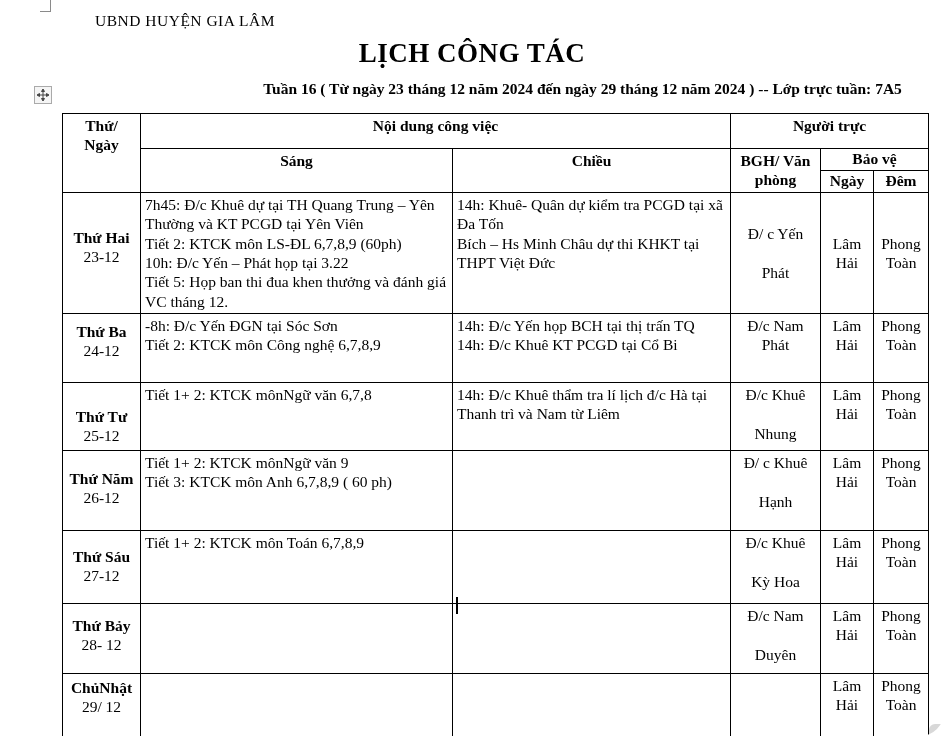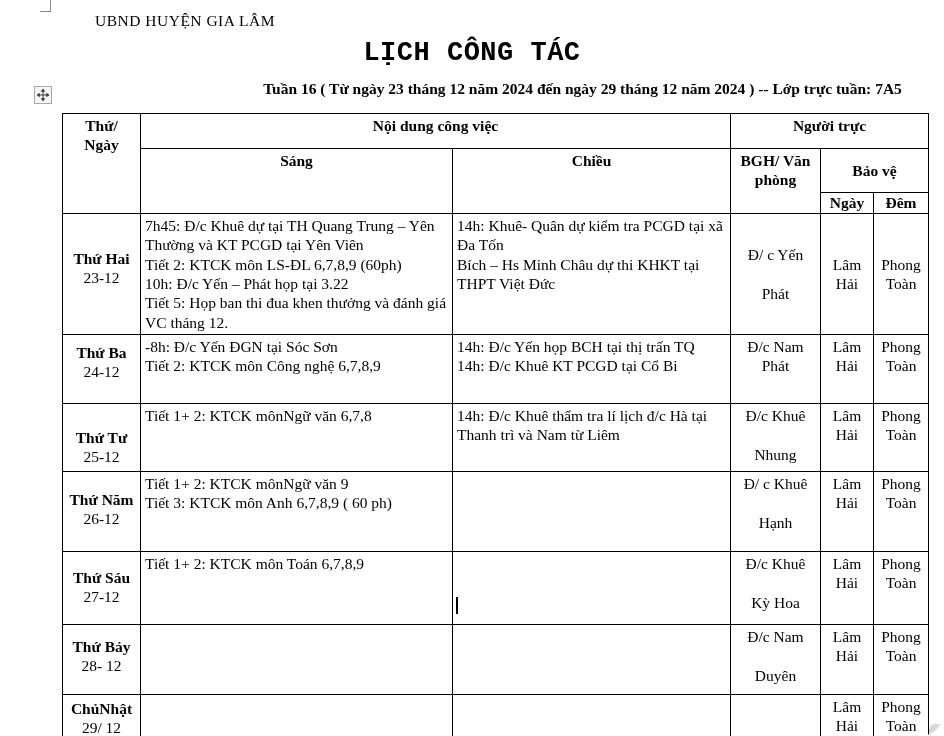--- a/index.html
+++ b/index.html
@@ -4,21 +4,21 @@
 <style>
   * { margin:0; padding:0; box-sizing:border-box; }
   html,body { background:#fff; }
   .page {
     position:relative; width:944px; height:736px; background:#fff;
     font-family:"Liberation Serif","DejaVu Serif",serif; color:#000; overflow:hidden;border-radius:24px;
   }
   
   .org1 { position:absolute; left:95px; top:12px; font-size:15.5px; letter-spacing:.5px; }
   .org2 { position:absolute; left:68px; top:50px; font-size:15.5px; font-weight:bold; }
-  .doc-title { position:absolute; left:0; top:38px; width:100%; text-align:center; font-size:27px; font-weight:bold; letter-spacing:.5px;font-family:Liberation Mono, monospace; }
+  .doc-title { position:absolute; left:0; top:38px; width:100%; text-align:center; font-size:27px; font-weight:bold; letter-spacing:.5px; }
   .week-line { position:absolute; left:255px; top:80px; width:655px; font-size:15.5px; font-weight:bold; text-align:center; }
   
   .crop-mark { position:absolute; left:40px; top:0; width:11px; height:12px;
     border-right:1px solid #8a8a8a; border-bottom:1px solid #8a8a8a; }
   .move-handle { position:absolute; left:34px; top:86px; width:18px; height:18px;
     border:1px solid #aaa; background:#f5f5f5; display:flex; align-items:center; justify-content:center; cursor:move; }
   .text-cursor { position:absolute; left:456px; top:597px; width:2px; height:17px; background:#000; }
   .scroll-corner { position:absolute; right:0; bottom:0; width:15px; height:12px; background:#d8d8d8; border-radius:6px 0 0 0; }
   
   table.sched { position:absolute; left:62px; top:113px; width:866px;
@@ -75,21 +75,21 @@
         <tr style="height:35px">
       <td rowspan="3" class="hdr pre v-mid">Thứ/
 Ngày</td>
       <td colspan="2" class="hdr v-mid">Nội dung công việc</td>
       <td colspan="3" class="hdr v-mid">Người trực</td>
     </tr>
     <tr style="height:18px">
       <td rowspan="2" class="hdr">Sáng</td>
       <td rowspan="2" class="hdr">Chiều</td>
       <td rowspan="2" class="hdr pre">BGH/ Văn phòng</td>
-      <td colspan="2" class="hdr" style="padding:12px">Bảo vệ</td>
+      <td colspan="2" class="hdr" style="padding:0">Bảo vệ</td>
     </tr>
     <tr style="height:19px">
       <td class="hdr" style="padding:0">Ngày</td>
       <td class="hdr" style="padding:0">Đêm</td>
     </tr>
 
     <tr style="height:118px" class="row-mon">
       <td class="day-cell">
         <span class="day-name">Thứ Hai</span>
         <span class="day-date">23-12</span>

